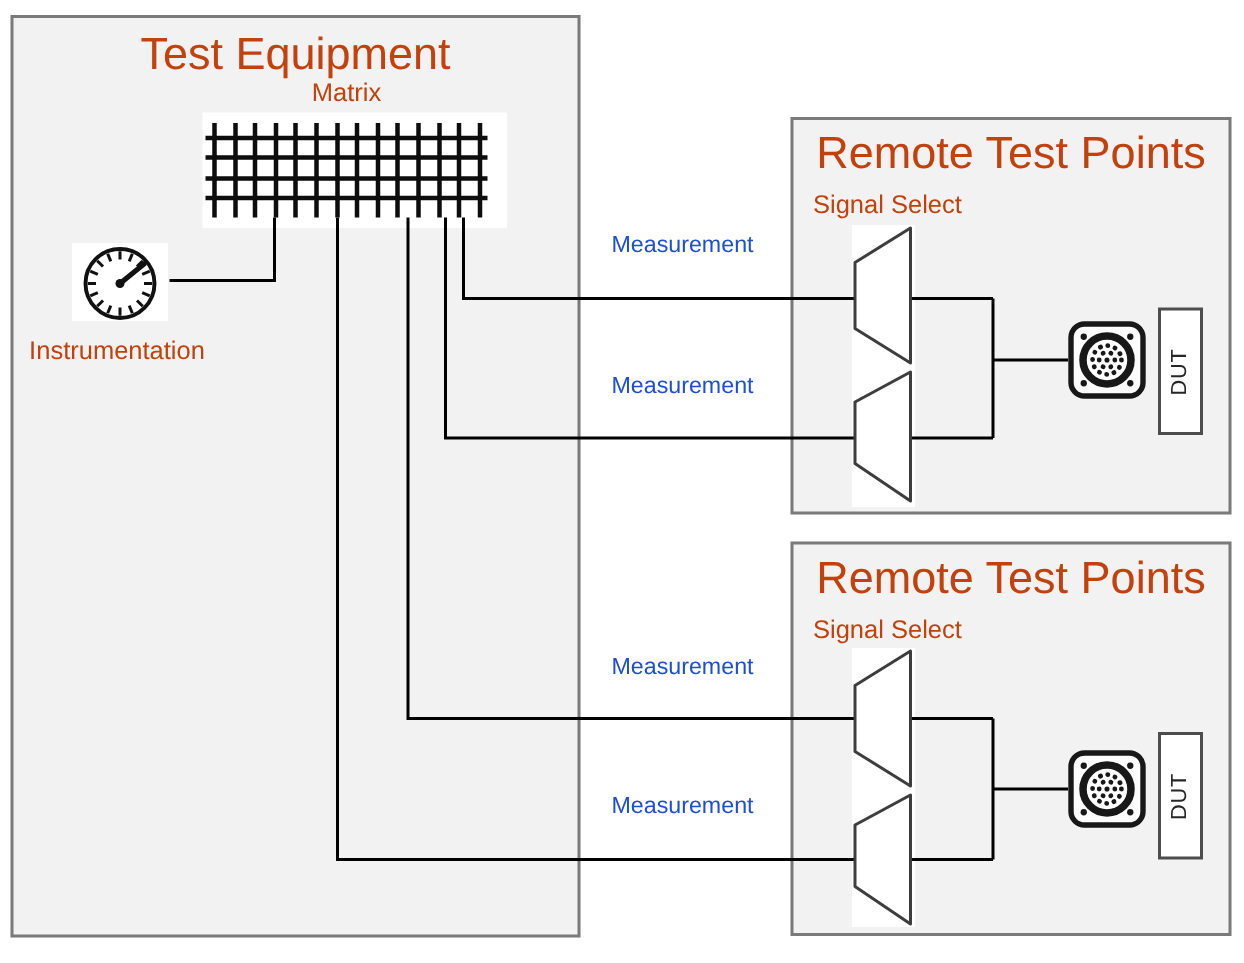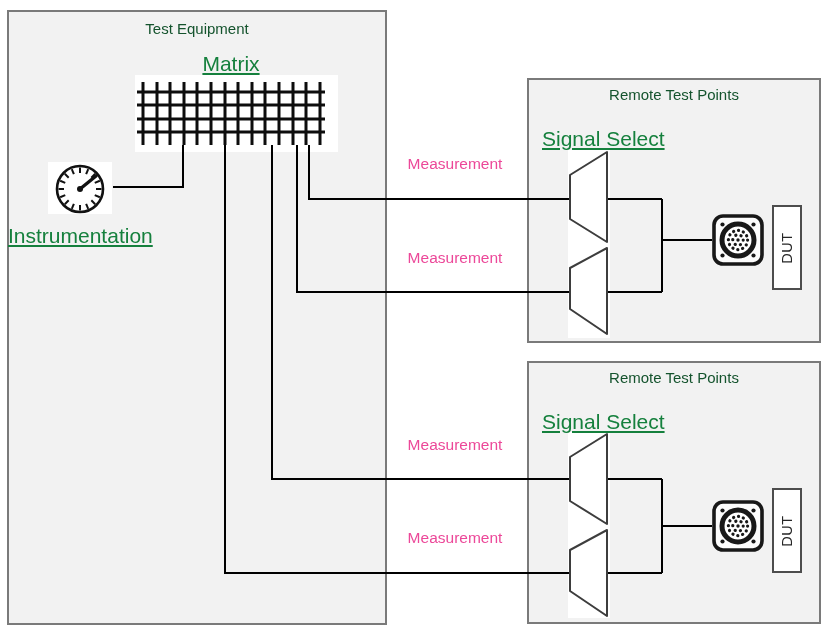--- a/index.html
+++ b/index.html
@@ -4,27 +4,27 @@
 <style>
   html,body{margin:0;padding:0;background:#ffffff;}
   .canvas{
     position:relative;width:829px;height:642px;background:#ffffff;
     font-family:"Liberation Sans",sans-serif;overflow:hidden;
   }
   .box{
     position:absolute;background:#f2f2f2;border:2px solid #7a7a7a;box-sizing:border-box;
   }
   .box-title{
-    position:absolute;text-align:center;font-size:15px;color:#14532d;white-space:nowrap;
+    position:absolute;text-align:center;font-size:30px;color:#c2410c;white-space:nowrap;
   }
   .small-label{
-    position:absolute;font-size:21px;color:#15803d;white-space:nowrap;text-decoration:underline;
+    position:absolute;font-size:17px;color:#c2410c;white-space:nowrap;
   }
   .bus-label{
-    position:absolute;width:130px;text-align:center;font-size:15.5px;line-height:22px;color:#ec4899;
+    position:absolute;width:130px;text-align:center;font-size:15.5px;line-height:22px;color:#1d4ed8;
   }
   .svg-layer{position:absolute;left:0;top:0;pointer-events:none;}
   .dut-box{
     position:absolute;width:30px;height:85px;background:#ffffff;border:2px solid #4d4d4d;
     box-sizing:border-box;display:flex;align-items:center;justify-content:center;
   }
   .dut-box span{
     transform:rotate(-90deg);font-size:14.5px;color:#262626;letter-spacing:0.5px;
   }
 </style>
@@ -103,21 +103,21 @@
       <line x1="80" y1="189" x2="96" y2="176" stroke="#111111" stroke-width="3.4" stroke-linecap="round"></line>
       <circle cx="80" cy="189" r="3" fill="#111111"></circle>
     </g>
 
     <use href="#connector" x="712" y="214"></use>
     <use href="#connector" x="712" y="500"></use>
   </svg>
 
   <div class="box-title" style="left:7px;top:20px;width:380px;">Test Equipment</div>
   <div class="small-label" style="left:171px;top:52px;width:120px;text-align:center;">Matrix</div>
-  <div class="small-label" style="left:8px;top:224px;width:140px;">Instrumentation</div>
+  <div class="small-label" style="left:8px;top:224px;width:140px;text-align:center;">Instrumentation</div>
 
   <div class="box-title" style="left:527px;top:86px;width:294px;">Remote Test Points</div>
   <div class="small-label" style="left:542px;top:127px;">Signal Select</div>
 
   <div class="box-title" style="left:527px;top:369px;width:294px;">Remote Test Points</div>
   <div class="small-label" style="left:542px;top:410px;">Signal Select</div>
 
   <div class="bus-label" style="left:390px;top:153px;">
     <div>Measurement</div>
   </div>

